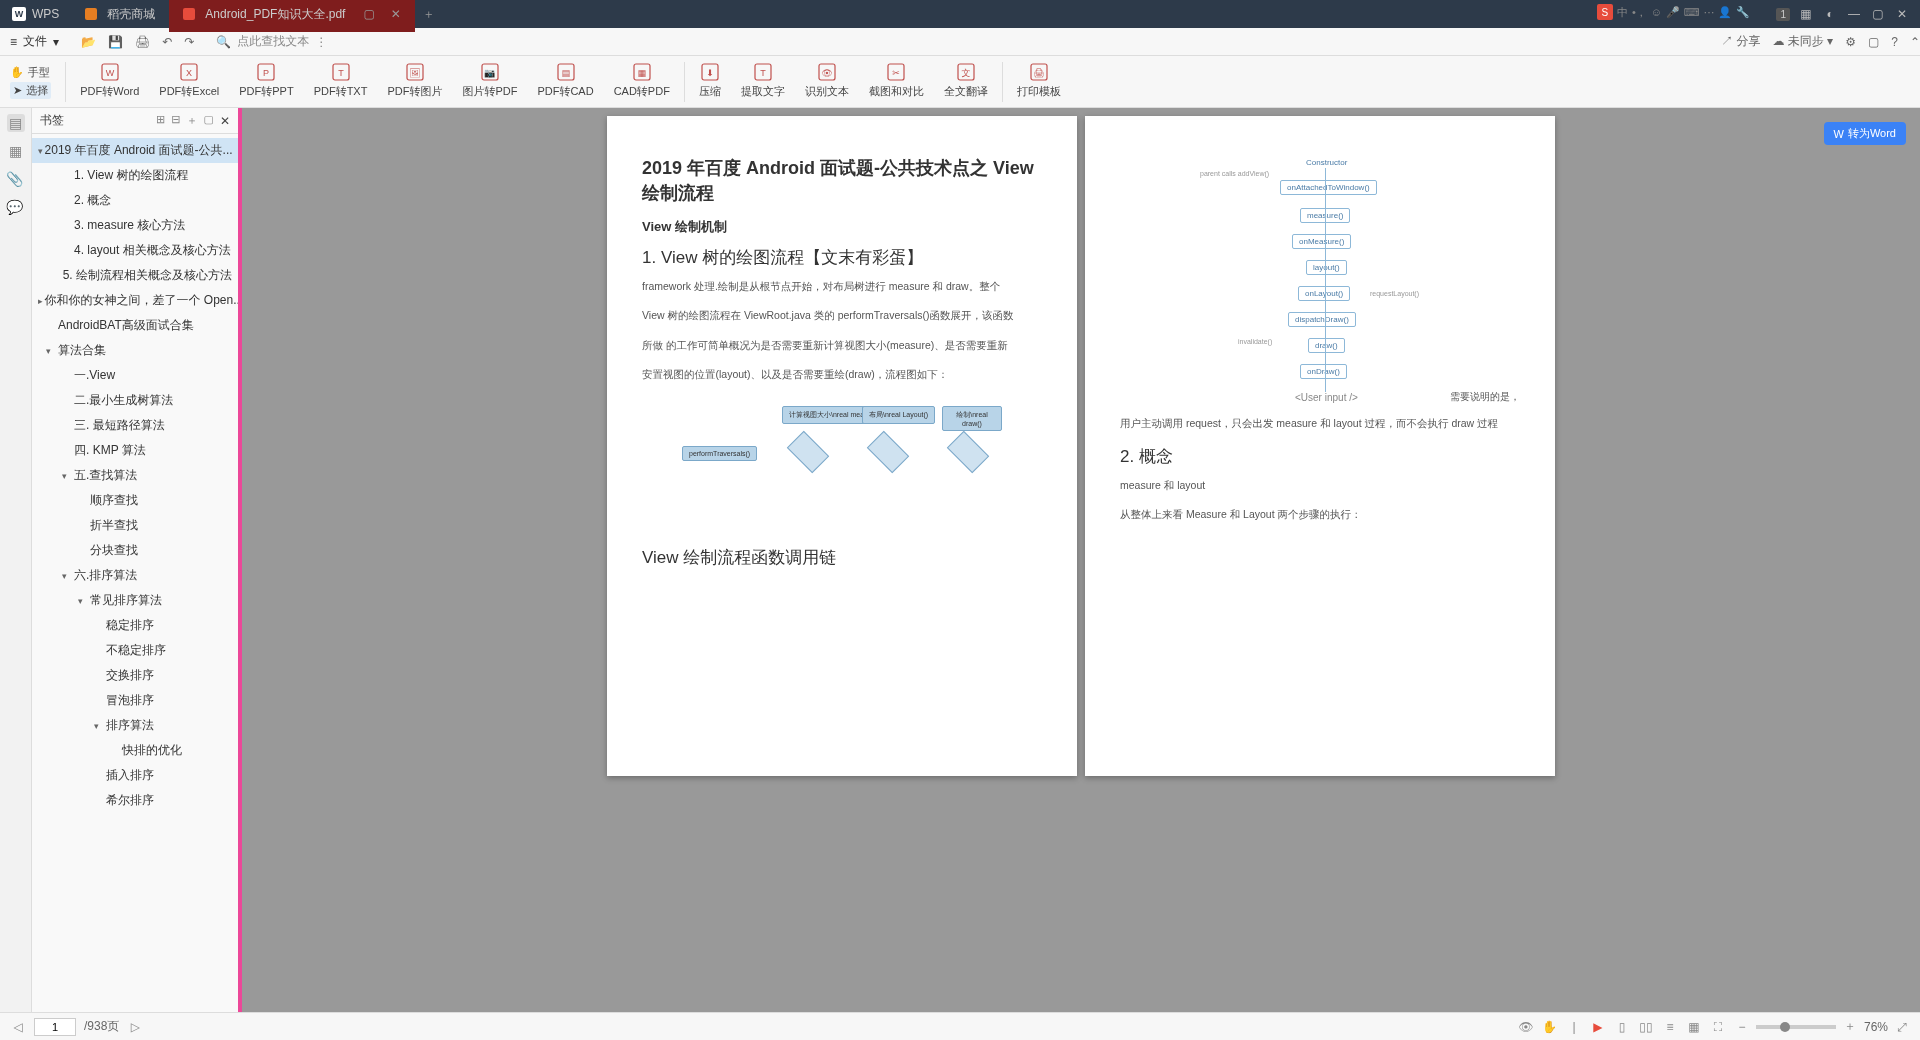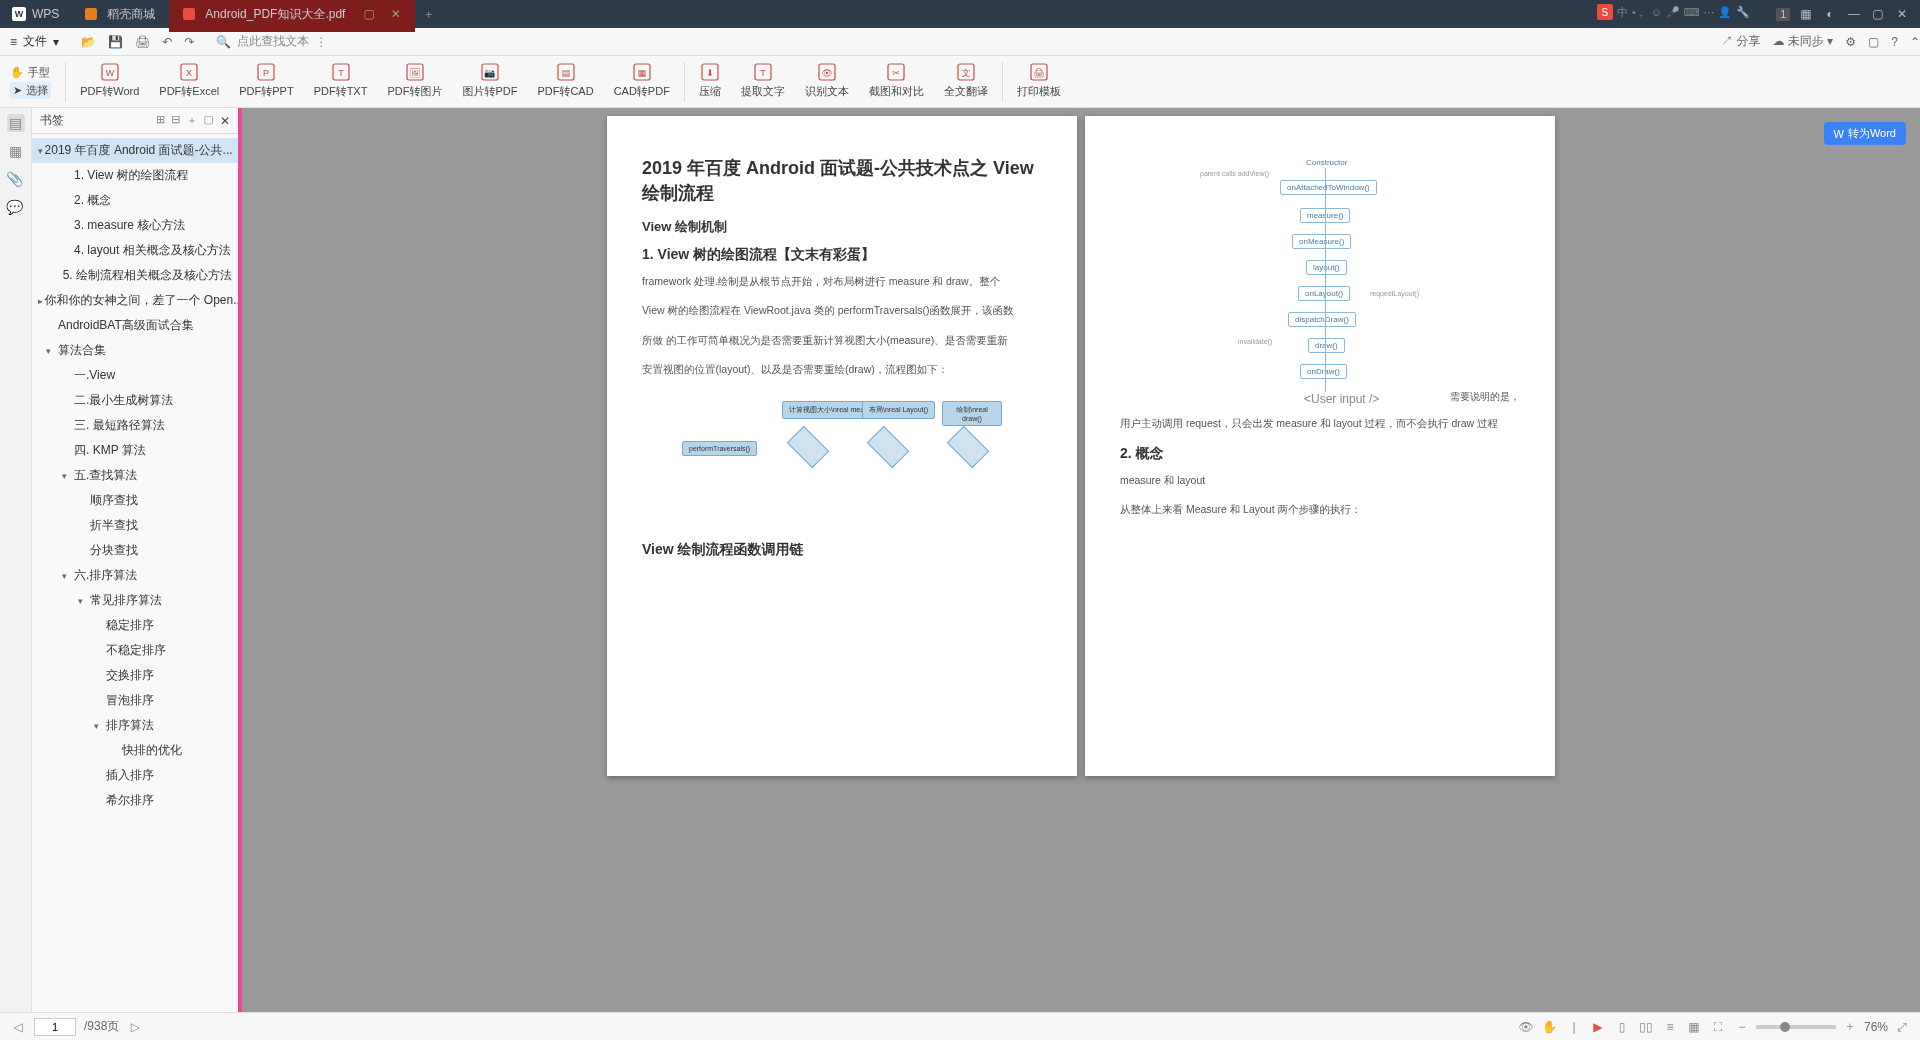--- a/index.html
+++ b/index.html
@@ -59,21 +59,21 @@
 .tree-item { padding:4px 6px; cursor:pointer; white-space:nowrap; overflow:hidden; text-overflow:ellipsis; display:flex; align-items:center; }
 .tree-item.sel { background:#d0e4f5; }
 .tree-item .ind { display:inline-block; }
 .tree-item .arr { width:10px; display:inline-block; font-size:9px; color:#666; margin-right:2px; }
 
 
 .viewport { flex:1; background:#999; overflow:auto; display:flex; justify-content:center; padding:8px; gap:8px; position:relative; }
 .page { width:470px; height:660px; background:#fff; box-shadow:0 2px 6px rgba(0,0,0,.3); padding:40px 35px; font-size:11px; color:#333; }
 .pg-h1 { font-size:18px; font-weight:bold; line-height:1.4; margin-bottom:10px; }
 .pg-h2 { font-size:13px; font-weight:bold; margin:12px 0 8px; }
-.pg-h3 { font-size:14px; font-weight:bold; margin:10px 0 6px; }
+.pg-h3 { font-size:17px; font-weight:normal; margin:10px 0 6px; }
 .pg-p { font-size:10.5px; line-height:2.2; color:#555; margin-bottom:6px; }
 
 
 .convert-btn { position:absolute; top:14px; right:14px; background:#3b82f6; color:#fff; font-size:11px; padding:4px 10px; border-radius:4px; display:flex; align-items:center; gap:4px; cursor:pointer; }
 
 
 .flowchart { margin:20px auto; width:320px; height:80px; position:relative; font-size:7px; }
 .fc-box { position:absolute; background:#b8d4e8; border:1px solid #7ba8c9; padding:3px 6px; border-radius:2px; text-align:center; }
 .fc-diamond { position:absolute; width:36px; height:24px; background:#cfe2f0; border:1px solid #7ba8c9; transform:rotate(45deg); }
 
@@ -492,21 +492,21 @@
         <div class="d2-box" style="left:70px;top:24px;">onAttachedToWindow()</div>
         <div class="d2-box" style="left:90px;top:52px;">measure()</div>
         <div class="d2-box" style="left:82px;top:78px;">onMeasure()</div>
         <div class="d2-box" style="left:96px;top:104px;">layout()</div>
         <div class="d2-box" style="left:88px;top:130px;">onLayout()</div>
         <div style="position:absolute;left:160px;top:134px;font-size:7px;color:#999;">requestLayout()</div>
         <div class="d2-box" style="left:78px;top:156px;">dispatchDraw()</div>
         <div style="position:absolute;left:28px;top:182px;font-size:7px;color:#999;">invalidate()</div>
         <div class="d2-box" style="left:98px;top:182px;">draw()</div>
         <div class="d2-box" style="left:90px;top:208px;">onDraw()</div>
-        <div style="position:absolute;left:94px;top:236px;font-size:12px;color:#888;">&lt;User input /&gt;</div>
+        <div style="position:absolute;left:85px;top:236px;font-size:10px;color:#888;">&lt;User input /&gt;</div>
         <div class="d2-arrow" style="left:115px;top:12px;height:224px;"></div>
       </div>
       <div style="text-align:right;font-size:10px;color:#555;margin-top:-6px;">需要说明的是，</div>
       <div class="pg-p" style="margin-top:8px;">用户主动调用  request，只会出发  measure  和  layout  过程，而不会执行  draw  过程</div>
       <div class="pg-h3">2.  概念</div>
       <div class="pg-p">measure  和  layout</div>
       <div class="pg-p">从整体上来看  Measure  和  Layout  两个步骤的执行：</div>
     </div>
 
     <div class="convert-btn">

